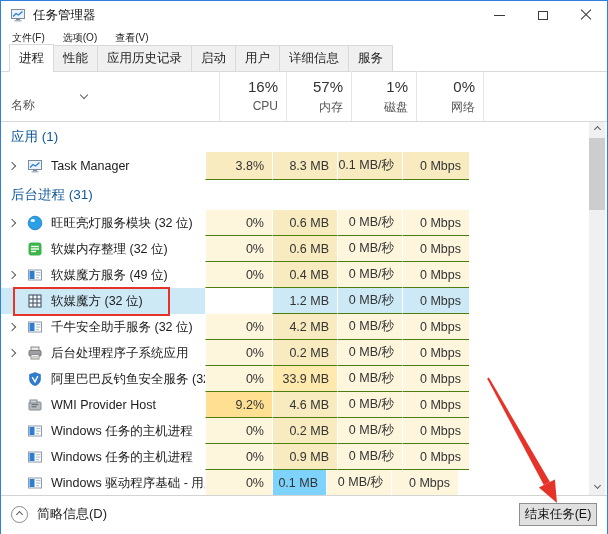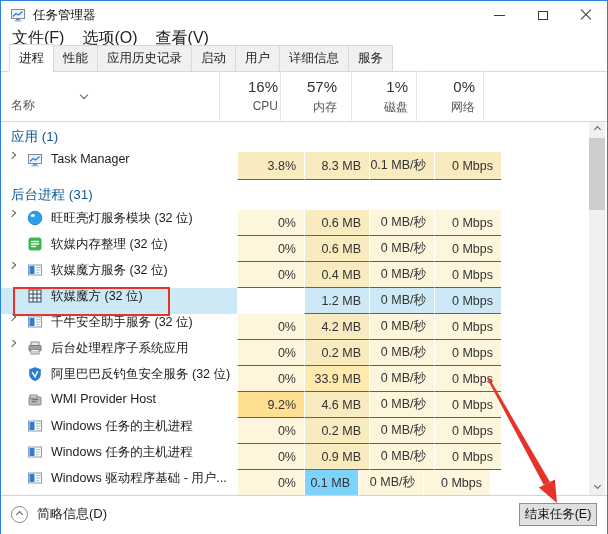--- a/index.html
+++ b/index.html
@@ -16,21 +16,21 @@
   .ctrl{width:43px;height:100%;display:flex;align-items:center;justify-content:center}
   .min-bar{width:11px;border-top:1px solid #3a3a3a}
   .max-box{width:10px;height:9px;border:1px solid #3a3a3a}
   .x-icon{position:relative;width:12px;height:12px}
   .x-icon::before,.x-icon::after{content:"";position:absolute;left:-1px;top:5px;width:14px;height:1px;background:#3a3a3a}
   .x-icon::before{transform:rotate(45deg)}
   .x-icon::after{transform:rotate(-45deg)}
 
   
   .menubar{position:absolute;left:0;top:28px;width:100%;height:18px;display:flex;align-items:center;padding-left:2px}
-  .menu-item{padding:0 9px;font-size:16px;color:#222}
+  .menu-item{padding:0 9px;font-size:10px;color:#222}
 
   
   .tabbar{position:absolute;left:0;top:46px;width:100%;height:25px;display:flex;align-items:flex-end;padding-left:8px;border-bottom:1px solid #d9d9d9}
   .tab{font-size:12.5px;color:#222;padding:4px 9px;background:#f0f0f0;border:1px solid #d9d9d9;margin-right:-1px;margin-bottom:-1px;white-space:nowrap}
   .tab.active{background:#fff;border-bottom:1px solid #fff;padding-top:5px}
 
   
   .table-header{position:absolute;left:0;top:70px;width:606px;height:51px;border-bottom:1px solid #d8d8d8}
   .name-header{position:absolute;left:10px;bottom:7px;font-size:12px;color:#555}
   .collapse-icon{position:absolute;left:80px;top:13px}
@@ -44,21 +44,21 @@
   .chev.r{transform:rotate(45deg)}
   .chev.d{transform:rotate(135deg)}
   .chev.u{transform:rotate(-45deg)}
   .chev.sm{width:5px;height:5px}
 
   
   .proc-list{position:absolute;left:0;top:121px;width:588px;height:373px;overflow:hidden;background:#fff}
   .section-row{height:30px;display:flex;align-items:center;padding-left:10px;font-size:13.5px}
   .proc-row{display:flex;height:26px}
   .proc-row.tall{height:28px}
-  .name-area{width:236px;display:flex;align-items:flex-start;overflow:hidden;white-space:nowrap;flex:none}
+  .name-area{width:204px;display:flex;align-items:center;overflow:hidden;white-space:nowrap;flex:none}
   .chev-wrap{width:20px;padding-left:8px;display:flex;align-items:center;flex:none}
   .proc-icon{width:16px;height:16px;margin:0 8px 0 6px;flex:none;display:flex;align-items:center;justify-content:center}
   .proc-name{font-size:12.5px;color:#1c1c1c}
   .cell{font-size:12.5px;color:#333;display:flex;align-items:center;justify-content:flex-end;padding-right:8px;border-left:1px solid #fff;border-bottom:1px solid #4d7c0f;flex:none}
 
   
   .scrollbar{position:absolute;left:588px;top:121px;width:16px;height:373px;background:#f0f0f0}
   .sb-btn{position:absolute;left:0;width:16px;height:15px;display:flex;align-items:center;justify-content:center}
   .sb-up{top:0}.sb-down{bottom:2px}
   .sb-thumb{position:absolute;left:0;top:16px;width:16px;height:72px;background:#cdcdcd}
@@ -118,21 +118,21 @@
     </div>
 
   <div class="table-header">
     <span class="collapse-icon"><i class="chev d"></i></span>
     <span class="name-header">名称</span>
     <span class="hdr-endline"></span>
   <div class="stat-col" style="left: 218px; width: 67px;">
         <div class="stat-val">16%</div>
         <div class="stat-lab">CPU</div>
       </div>
-      <div class="stat-col" style="left: 279px; width: 65px;">
+      <div class="stat-col" style="left: 285px; width: 65px;">
         <div class="stat-val">57%</div>
         <div class="stat-lab">内存</div>
       </div>
       <div class="stat-col" style="left: 350px; width: 65px;">
         <div class="stat-val">1%</div>
         <div class="stat-lab">磁盘</div>
       </div>
       <div class="stat-col" style="left: 415px; width: 67px;">
         <div class="stat-val">0%</div>
         <div class="stat-lab">网络</div>
@@ -208,21 +208,21 @@
           </span>
           <span class="proc-icon">
             <svg width="16" height="16" viewBox="0 0 16 16">
               <rect x="1.5" y="3" width="13" height="10" fill="#fff" stroke="#8d9aa8"></rect>
               <rect x="2.5" y="4" width="5" height="8" fill="#2d7dd2"></rect>
               <rect x="9" y="5" width="4.5" height="1.2" fill="#b9c4cf"></rect>
               <rect x="9" y="7.5" width="4.5" height="1.2" fill="#b9c4cf"></rect>
               <rect x="9" y="10" width="3" height="1.2" fill="#b9c4cf"></rect>
             </svg>
           </span>
-          <span class="proc-name">软媒魔方服务 (32 位)</span>
+          <span class="proc-name">软媒魔方服务 (49 位)</span>
         </div>
         <div class="cell" style="width: 67px; background: rgb(253, 245, 220);">0%</div>
         <div class="cell" style="width: 65px; background: rgb(248, 235, 191);">0.4 MB</div>
         <div class="cell" style="width: 65px; background: rgb(253, 245, 220);">0 MB/秒</div>
         <div class="cell" style="width: 67px; background: rgb(253, 245, 220);">0 Mbps</div>
       </div>
       <div class="proc-row selected">
         <div class="name-area" style="background: rgb(205, 233, 246);">
           <span class="chev-wrap" style="visibility: hidden;">
             <i class="chev r"></i>

